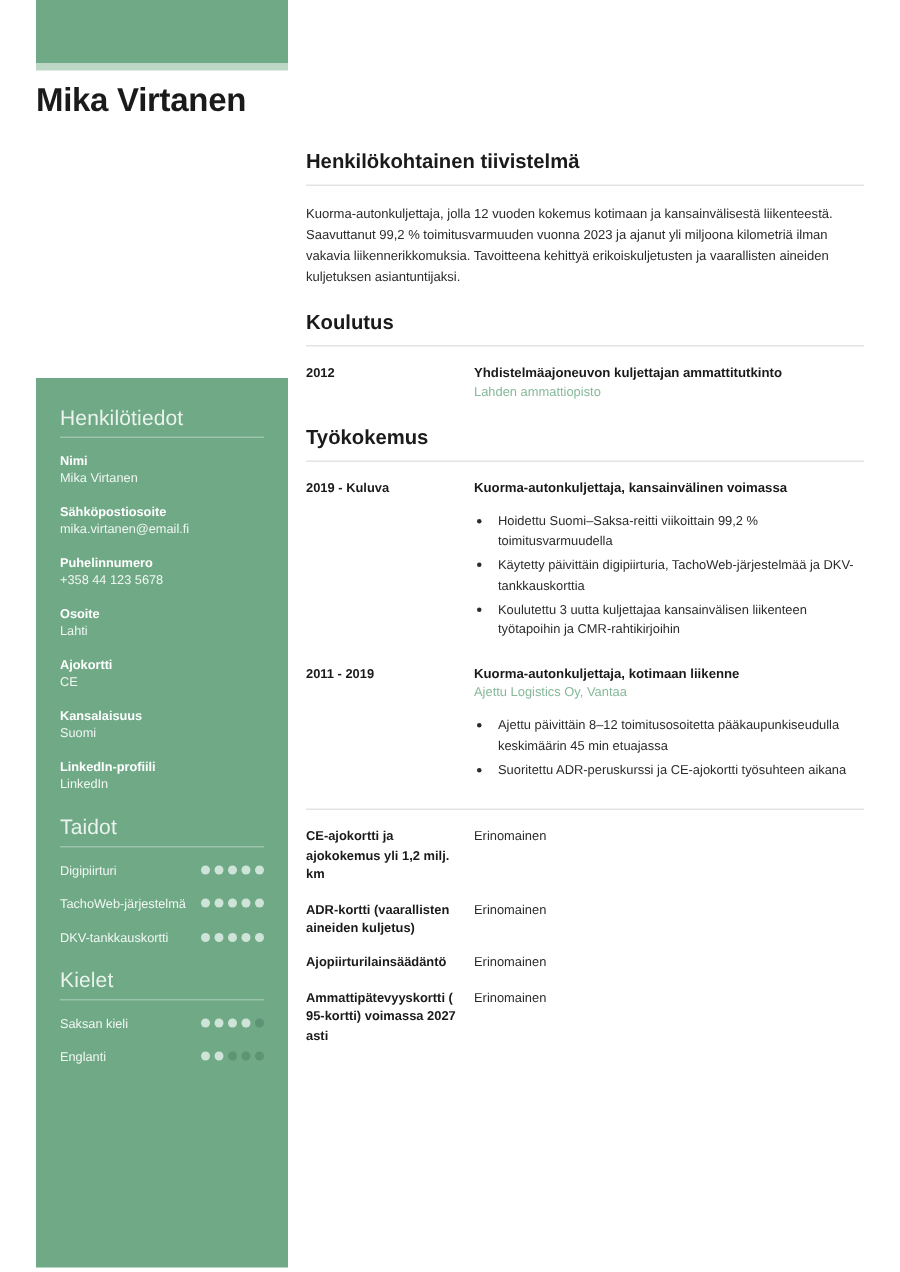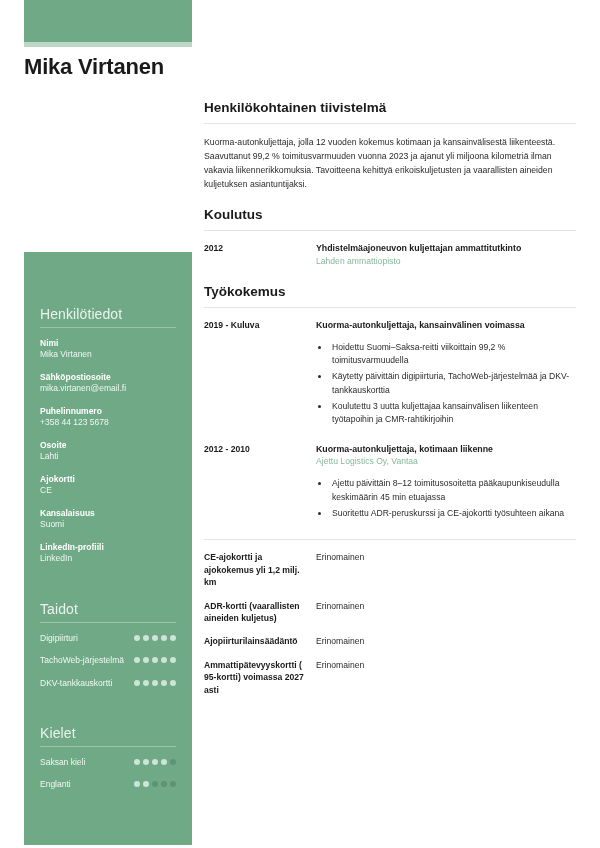--- a/index.html
+++ b/index.html
@@ -55,21 +55,20 @@
     background: #6fa986;
     padding: 18px 16px 14px 16px;
   }
   .side-section { margin-bottom: 14px; }
   .side-heading {
     font-size: 14px;
     font-weight: normal;
     color: #eaf3ee;
     letter-spacing: 0.1px;
     padding-bottom: 5px;
-    margin-top: 36px;
   }
   .side-rule {
     height: 1px;
     background: #9cc4ad;
     margin-bottom: 10px;
   }
   .info-item { margin-bottom: 11px; }
   .info-label {
     font-size: 8.5px;
     font-weight: bold;
@@ -332,21 +331,21 @@
             <div class="entry-body">
               <div class="entry-title">Kuorma-autonkuljettaja, kansainvälinen voimassa</div>
               <ul class="bullets">
                 <li>Hoidettu Suomi–Saksa-reitti viikoittain 99,2 % toimitusvarmuudella</li>
                 <li>Käytetty päivittäin digipiirturia, TachoWeb-järjestelmää ja DKV-tankkauskorttia</li>
                 <li>Koulutettu 3 uutta kuljettajaa kansainvälisen liikenteen työtapoihin ja CMR-rahtikirjoihin</li>
               </ul>
             </div>
           </div>
           <div class="entry">
-            <div class="entry-date">2012 - 2010</div>
+            <div class="entry-date">2011 - 2019</div>
             <div class="entry-body">
               <div class="entry-title">Kuorma-autonkuljettaja, kotimaan liikenne</div>
               <div class="entry-org">Ajettu Logistics Oy, Vantaa</div>
               <ul class="bullets">
                 <li>Ajettu päivittäin 8–12 toimitusosoitetta pääkaupunkiseudulla keskimäärin 45 min etuajassa</li>
                 <li>Suoritettu ADR-peruskurssi ja CE-ajokortti työsuhteen aikana</li>
               </ul>
             </div>
           </div>
         </div>

